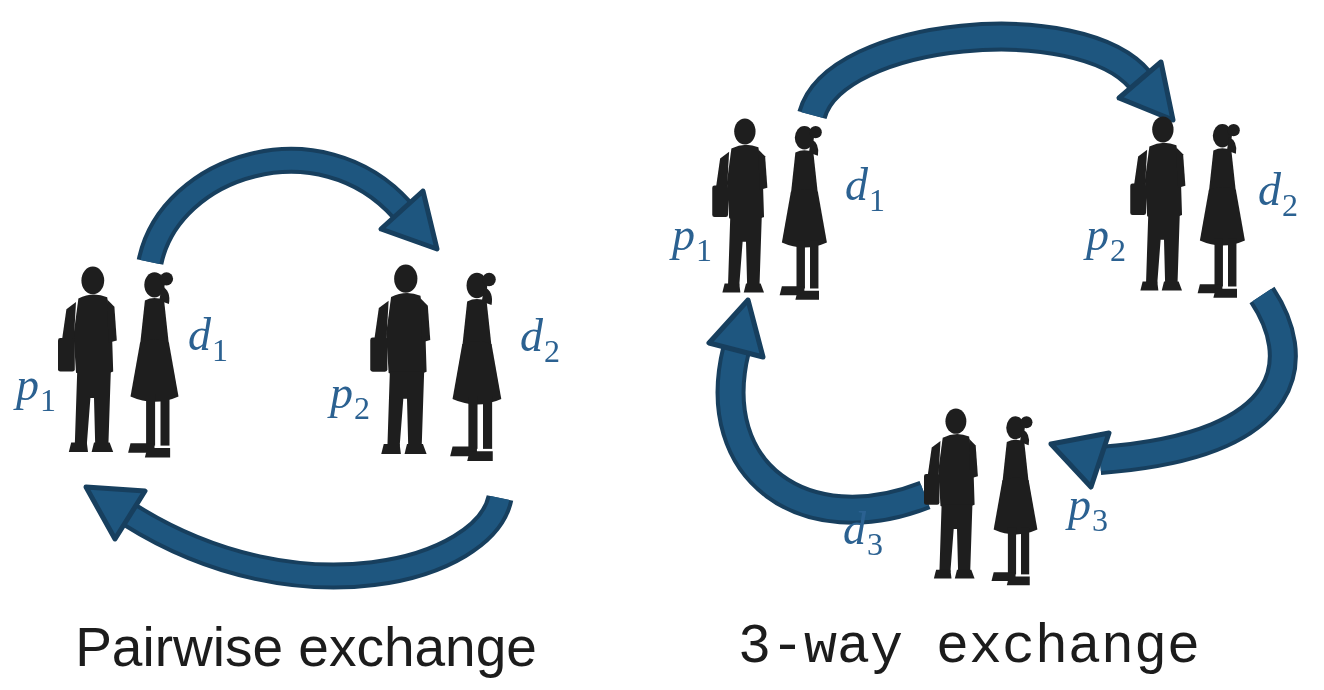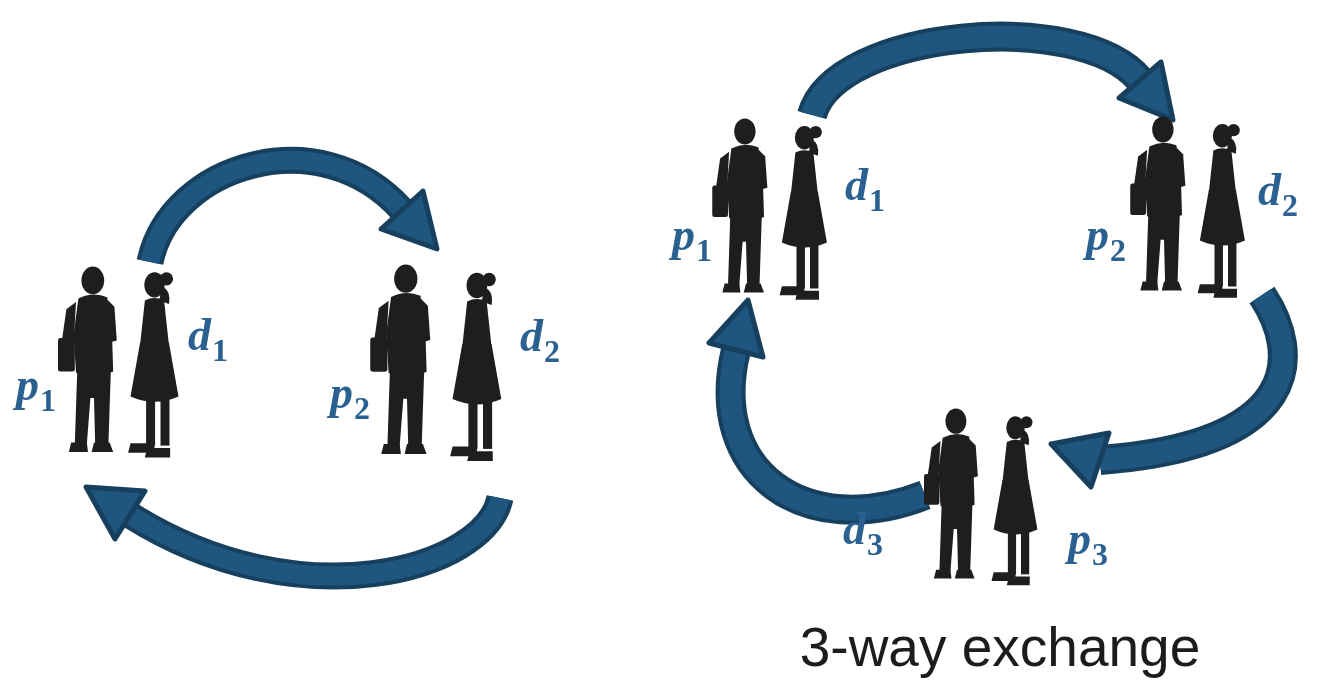--- a/index.html
+++ b/index.html
@@ -21,21 +21,21 @@
   .band-f{fill:none;stroke:var(--arrow-fill);stroke-linecap:butt;}
   .w-left .band-o{stroke-width:27px;}
   .w-left .band-f{stroke-width:19px;}
   .w-right .band-o{stroke-width:30px;}
   .w-right .band-f{stroke-width:22px;}
   .head{fill:var(--arrow-fill);stroke:var(--arrow-outline);stroke-width:5px;stroke-linejoin:round;}
   .pair{position:absolute;}
   .person-icon{position:absolute;fill:var(--silhouette-black);}
   .pair-label{
     position:absolute;color:var(--label-blue);
-    font-family:"Liberation Serif",serif;font-weight:bold;font-style:italic;
+    font-family:"Liberation Serif",serif;font-weight:normal;font-style:italic;
     font-size:46px;line-height:1;white-space:nowrap;text-align:right;
   }
   .pair-label .ls{font-style:normal;font-size:32px;vertical-align:-11px;margin-left:1px;}
   .caption{
     position:absolute;transform:translateX(-50%);
     font-size:55px;line-height:1.15;color:var(--caption-black);white-space:nowrap;
   }
   .defs-svg{position:absolute;width:0;height:0;overflow:hidden;}
 </style>
 </head>
@@ -110,20 +110,21 @@
     <svg class="person-icon" style="left:74px;top:4px;" width="78" height="196">
         <use href="#sym-woman"></use>
       </svg>
   </div>
 
   <div class="pair-label" style="left:16px;top:362px;"><span class="lm">p</span><span class="ls">1</span></div>
   <div class="pair-label" style="left:188px;top:312px;"><span class="lm">d</span><span class="ls">1</span></div>
   <div class="pair-label" style="left:330px;top:370px;"><span class="lm">p</span><span class="ls">2</span></div>
   <div class="pair-label" style="left:520px;top:313px;"><span class="lm">d</span><span class="ls">2</span></div>
 
+  <div class="caption" style="left:306px;top:616px;">Pairwise exchange</div>
 
   <div class="pair" style="left:712px;top:118px;width:136px;height:184px;">
     <svg class="person-icon" style="left:0;top:0;" width="68" height="180">
         <use href="#sym-man"></use>
       </svg>
     <svg class="person-icon" style="left:62px;top:4px;" width="72" height="180">
         <use href="#sym-woman"></use>
       </svg>
   </div>
   <div class="pair" style="left:1130px;top:116px;width:136px;height:184px;">
@@ -141,17 +142,17 @@
     <svg class="person-icon" style="left:62px;top:4px;" width="70" height="176">
         <use href="#sym-woman"></use>
       </svg>
   </div>
 
   <div class="pair-label" style="left:672px;top:212px;"><span class="lm">p</span><span class="ls">1</span></div>
   <div class="pair-label" style="left:845px;top:162px;"><span class="lm">d</span><span class="ls">1</span></div>
   <div class="pair-label" style="left:1086px;top:212px;"><span class="lm">p</span><span class="ls">2</span></div>
   <div class="pair-label" style="left:1258px;top:167px;"><span class="lm">d</span><span class="ls">2</span></div>
   <div class="pair-label" style="left:843px;top:506px;"><span class="lm">d</span><span class="ls">3</span></div>
-  <div class="pair-label" style="left:1068px;top:516px;"><span class="lm">p</span><span class="ls">3</span></div>
+  <div class="pair-label" style="left:1068px;top:482px;"><span class="lm">p</span><span class="ls">3</span></div>
 
-  <div class="caption" style="left:1000px;top:616px;">3-way exchange</div>
+  <div class="caption" style="left:969px;top:616px;font-family:Liberation Mono, monospace;">3-way exchange</div>
 
 </div>
 
 </body></html>

